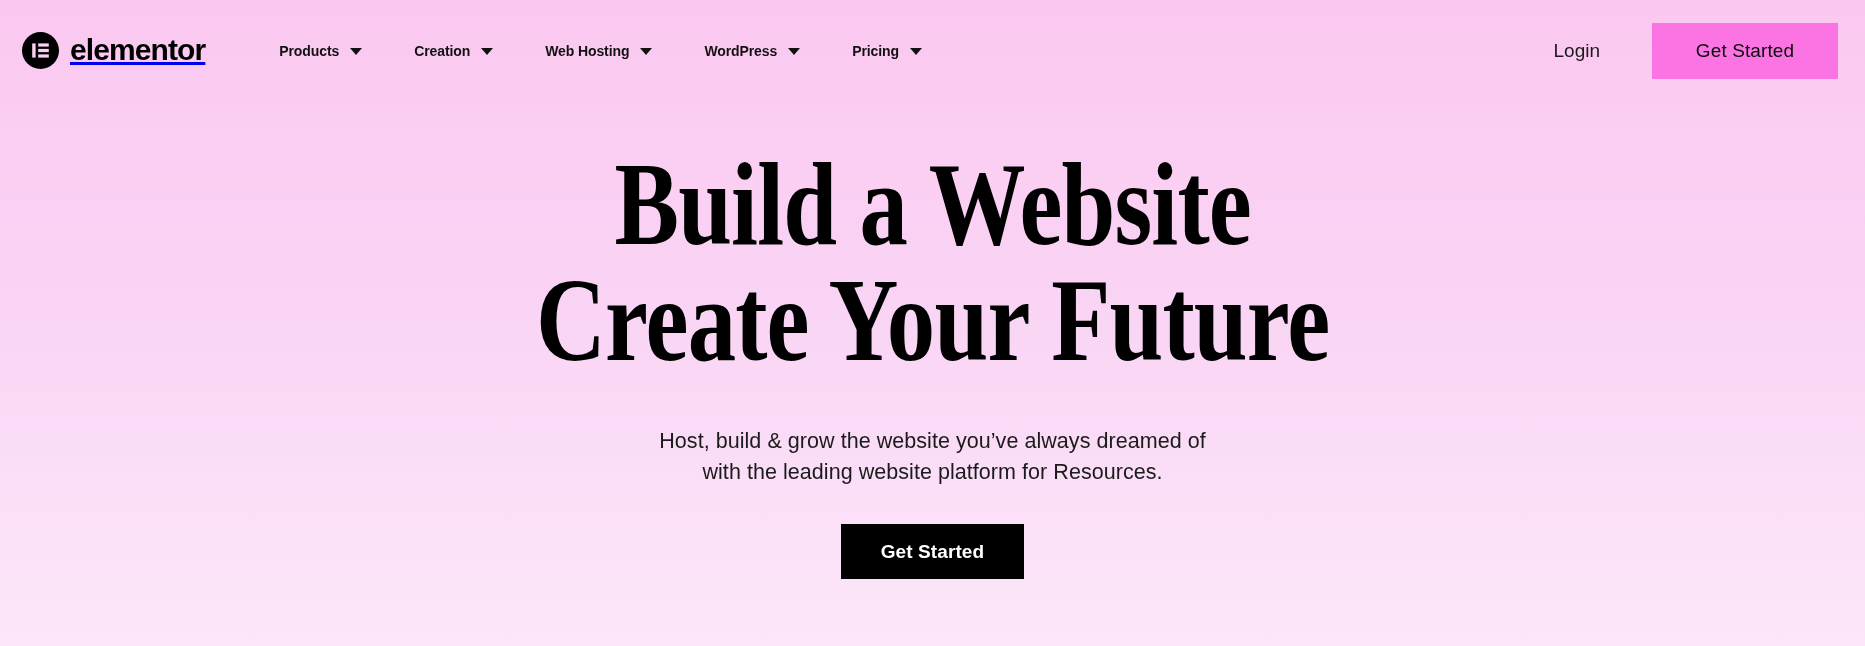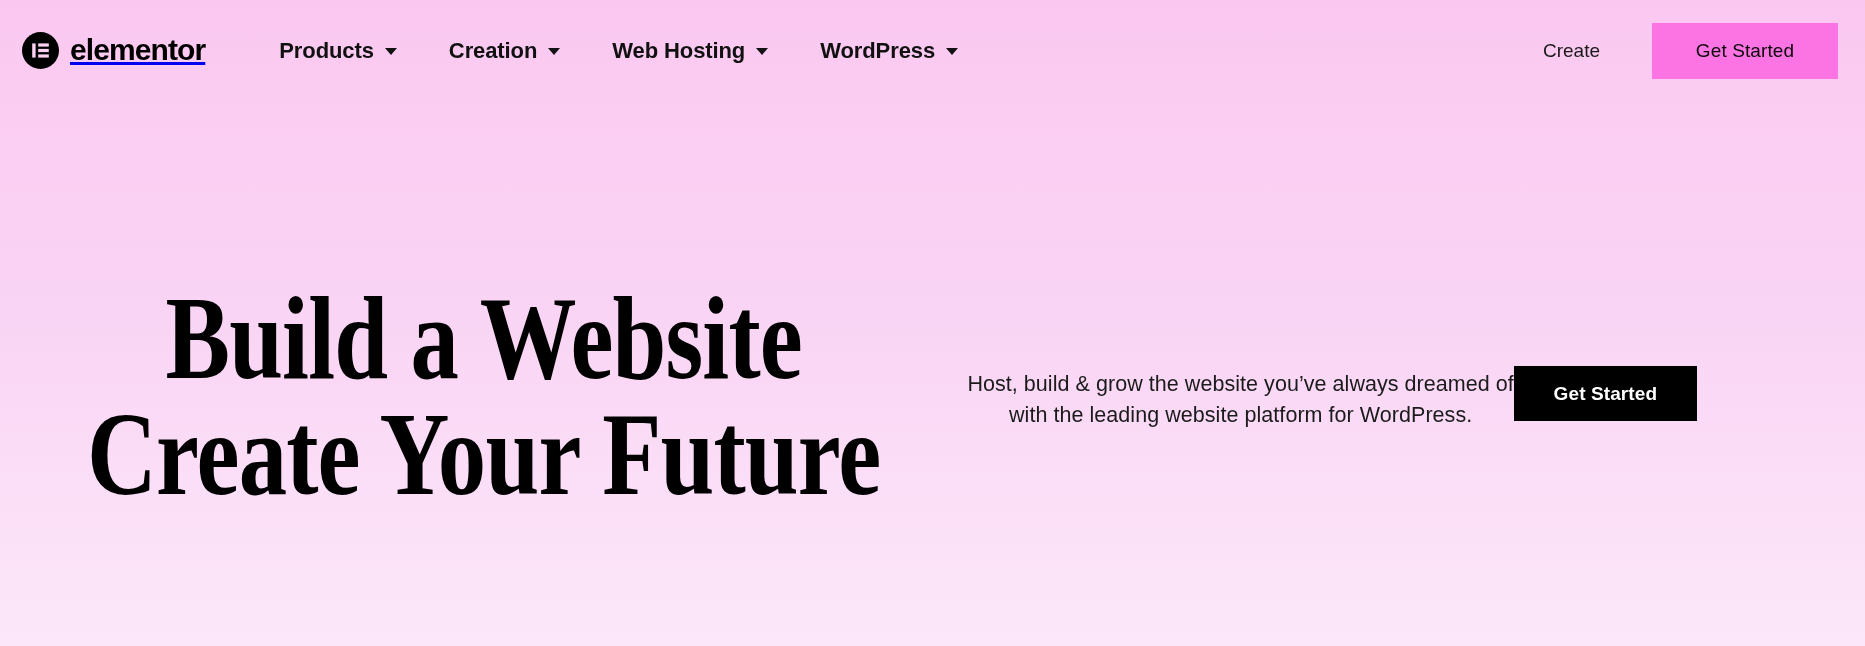--- a/index.html
+++ b/index.html
@@ -74,21 +74,21 @@
   .nav-item {
     display: flex;
     align-items: center;
     gap: 11px;
     padding: 10px 26px;
     cursor: pointer;
     white-space: nowrap;
   }
 
   .nav-label {
-    font-size: 22px;
+    font-size: 14px;
     font-weight: 600;
     color: #111;
     letter-spacing: -0.1px;
   }
 
   .caret {
     width: 0; height: 0;
     border-left: 6.5px solid transparent;
     border-right: 6.5px solid transparent;
     border-top: 7.5px solid #111;
@@ -128,21 +128,21 @@
     white-space: nowrap;
   }
 
   
   .hero {
     position: absolute;
     top: 105px; left: 0;
     width: 1865px;
     height: 541px;
     display: flex;
-    flex-direction: row;
+    flex-direction: column;
     align-items: center;
   }
 
   .headline {
     font-family: "Liberation Serif", "DejaVu Serif", serif;
     font-weight: 700;
     font-size: 118px;
     line-height: 0.98;
     letter-spacing: -1px;
     text-align: center;
@@ -216,39 +216,43 @@
       <div class="nav-item">
         <span class="nav-label">Web Hosting</span>
         <span class="caret"></span>
       </div>
 
       <div class="nav-item">
         <span class="nav-label">WordPress</span>
         <span class="caret"></span>
       </div>
 
+      <div class="nav-item">
+        <span class="nav-label">Pricing</span>
+        <span class="caret"></span>
+      </div>
 
     </nav>
 
     <div class="header-right">
-      <a class="login-link" href="#">Create</a>
+      <a class="login-link" href="#">Login</a>
       <button class="cta-header">Get Started</button>
     </div>
 
   </header>
 
   <section class="hero">
 
     <h1 class="headline">
       <span class="headline-line">Build a Website</span>
       <span class="headline-line">Create Your Future</span>
     </h1>
 
     <p class="subhead">
       <span class="subhead-line">Host, build &amp; grow the website you’ve always dreamed of</span>
-      <span class="subhead-line">with the leading website platform for WordPress.</span>
+      <span class="subhead-line">with the leading website platform for Resources.</span>
     </p>
 
     <button class="cta-hero">Get Started</button>
 
   </section>
 
 </div>
 
 </body></html>

